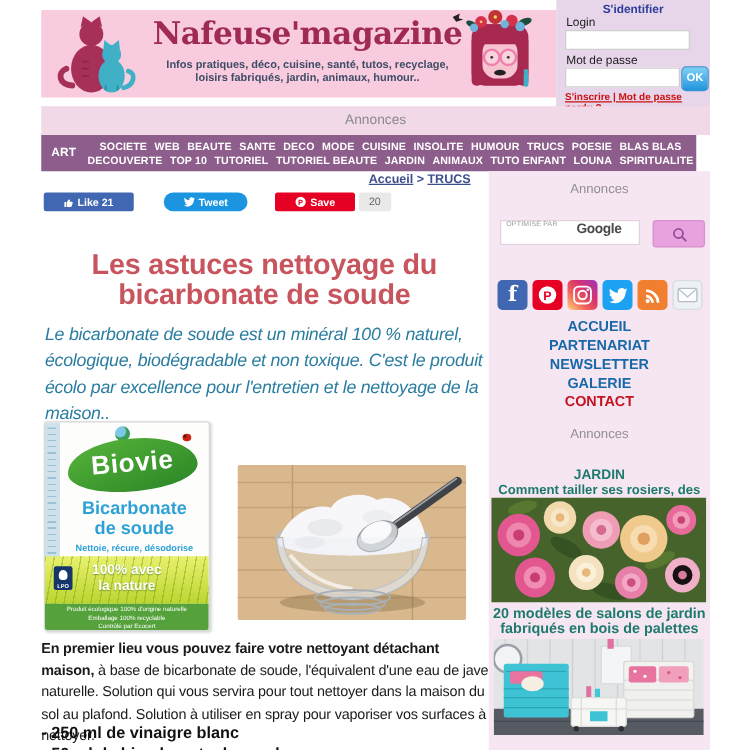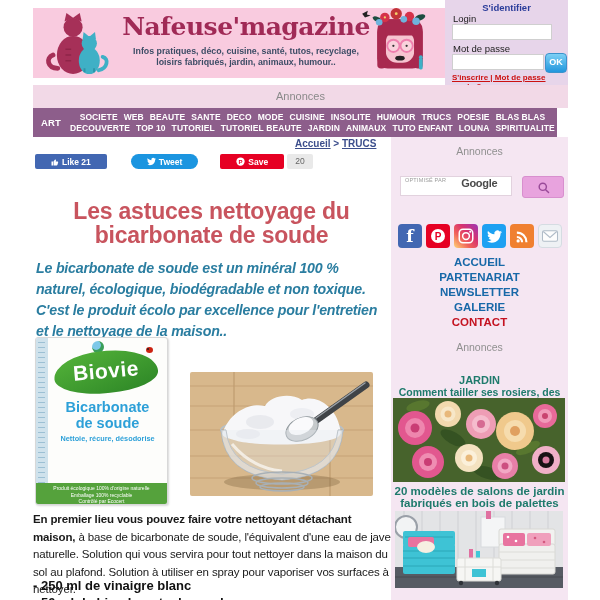--- a/index.html
+++ b/index.html
@@ -48,21 +48,21 @@
   #like-btn{background:#4267b2;}
   #tweet-btn{background:#1b95e0;border-radius:8px;margin-left:24px;}
   #save-btn{background:#e60023;margin-left:22px;}
   #save-count{height:15px;background:#e9e9e9;color:#666;font-size:8.5px;
     padding:0 8px;line-height:15px;margin-left:3px;border-radius:2px;}
 
   
   #a-title{left:33px;top:199px;width:357px;text-align:center;color:#c8545e;
     font-size:23px;font-weight:bold;line-height:24px;letter-spacing:-0.2px;}
   #a-intro{left:36px;top:258px;width:356px;color:#2a7da0;font-size:14.2px;
-    font-weight:bold;font-style:italic;line-height:21px;letter-spacing:-0.2px;}
+    font-weight:normal;font-style:italic;line-height:21px;letter-spacing:-0.2px;}
   #a-caption{left:185px;top:337px;width:202px;text-align:center;color:#be185d;
     font-size:15.5px;font-weight:bold;line-height:17px;margin-top:48px;}
   #bowl-img{left:190px;top:372px;width:183px;height:124px;border-radius:2px;overflow:hidden;}
   #a-body{left:33px;top:511px;width:362px;color:#1a1a1a;font-size:11.5px;
     line-height:17.5px;letter-spacing:-0.15px;}
   .ingr{position:absolute;left:33px;width:362px;color:#111;font-size:13px;font-weight:bold;}
   #ingr-1{top:578px;} #ingr-2{top:595px;}
 
   
   #biovie{left:35px;top:337px;width:131px;height:166px;background:#fdfdfb;
@@ -262,20 +262,29 @@
   <div id="biovie" class="abs">
     <div id="bv-strip"></div>
     <div id="bv-globe"></div>
     <div id="bv-bug"></div>
     <div id="bv-leaf">Biovie</div>
     <div id="bv-name">
       <div>Bicarbonate</div>
       <div>de soude</div>
     </div>
     <div id="bv-tag">Nettoie, récure, désodorise</div>
+    <div id="bv-grass">
+      <div id="bv-nature">
+        <div>100% avec</div>
+        <div>la nature</div>
+      </div>
+      <div id="bv-lpo">
+          <span>LPO</span>
+        </div>
+    </div>
     <div id="bv-foot">
       <div>Produit écologique 100% d'origine naturelle</div>
       <div>Emballage 100% recyclable</div>
       <div>Contrôlé par Ecocert</div>
     </div>
   </div>
 
   <div id="a-caption" class="abs">
     <div>Astuces nettoyage</div>
     <div>bicarbonate de soude</div>

